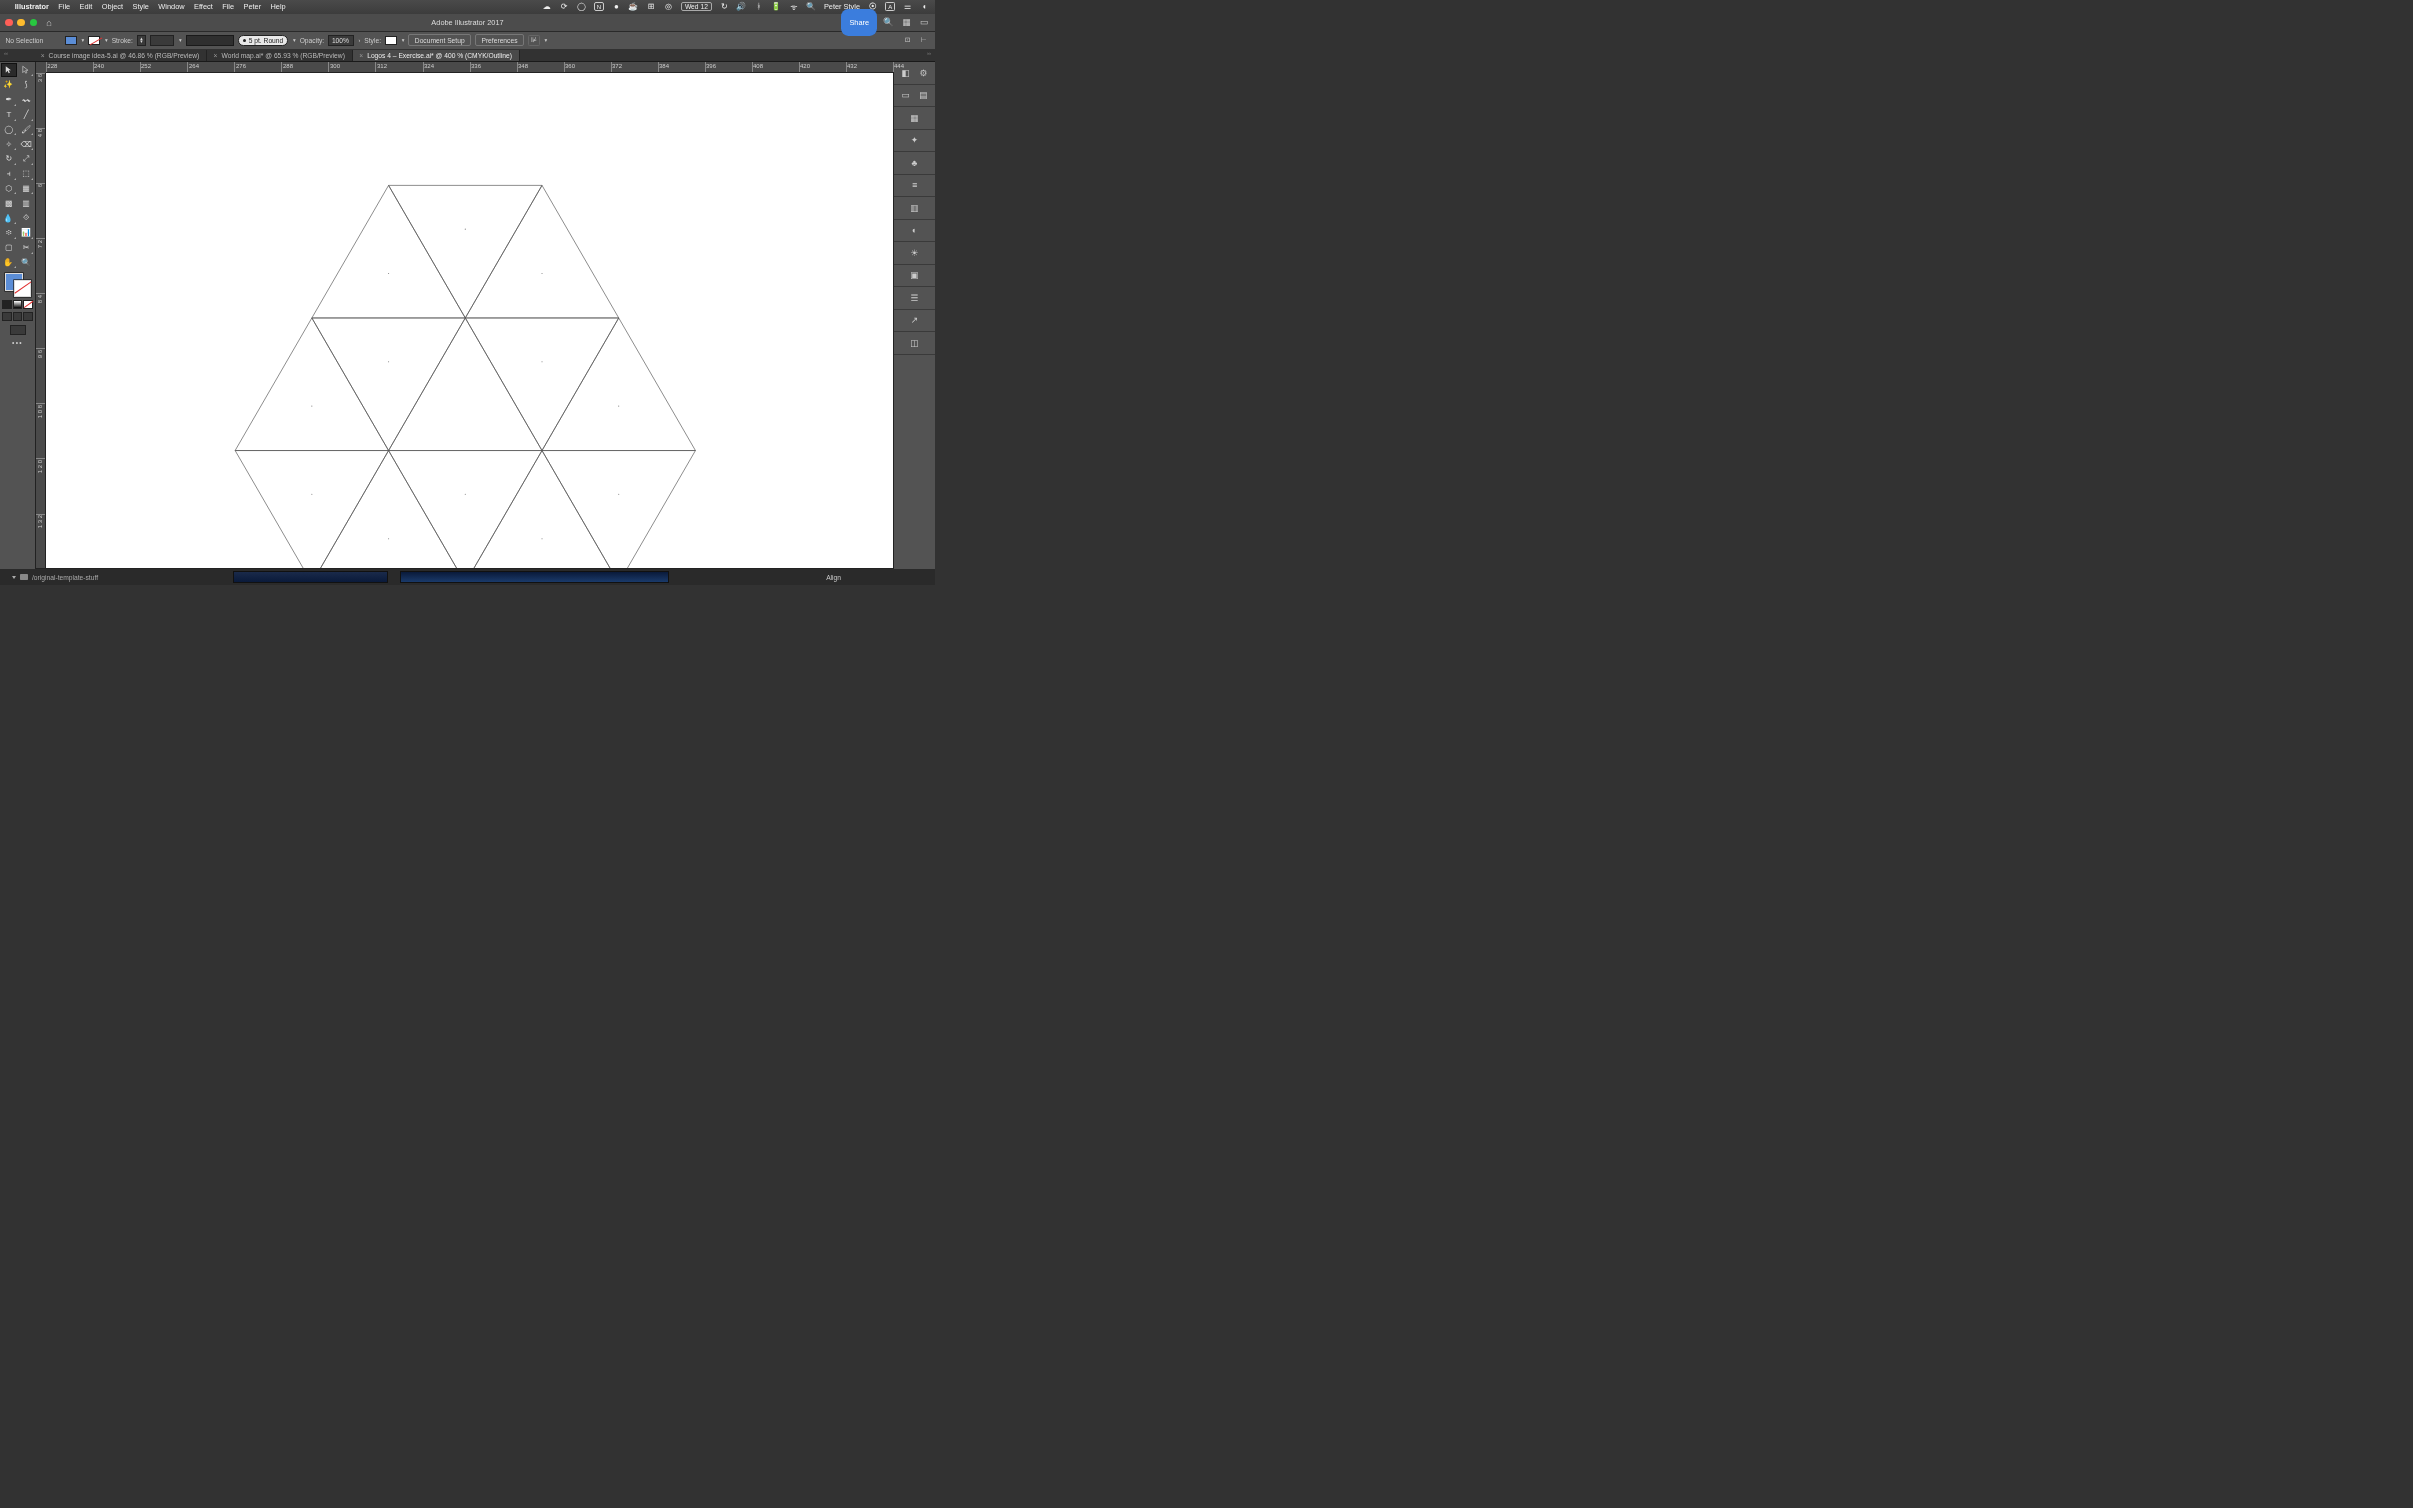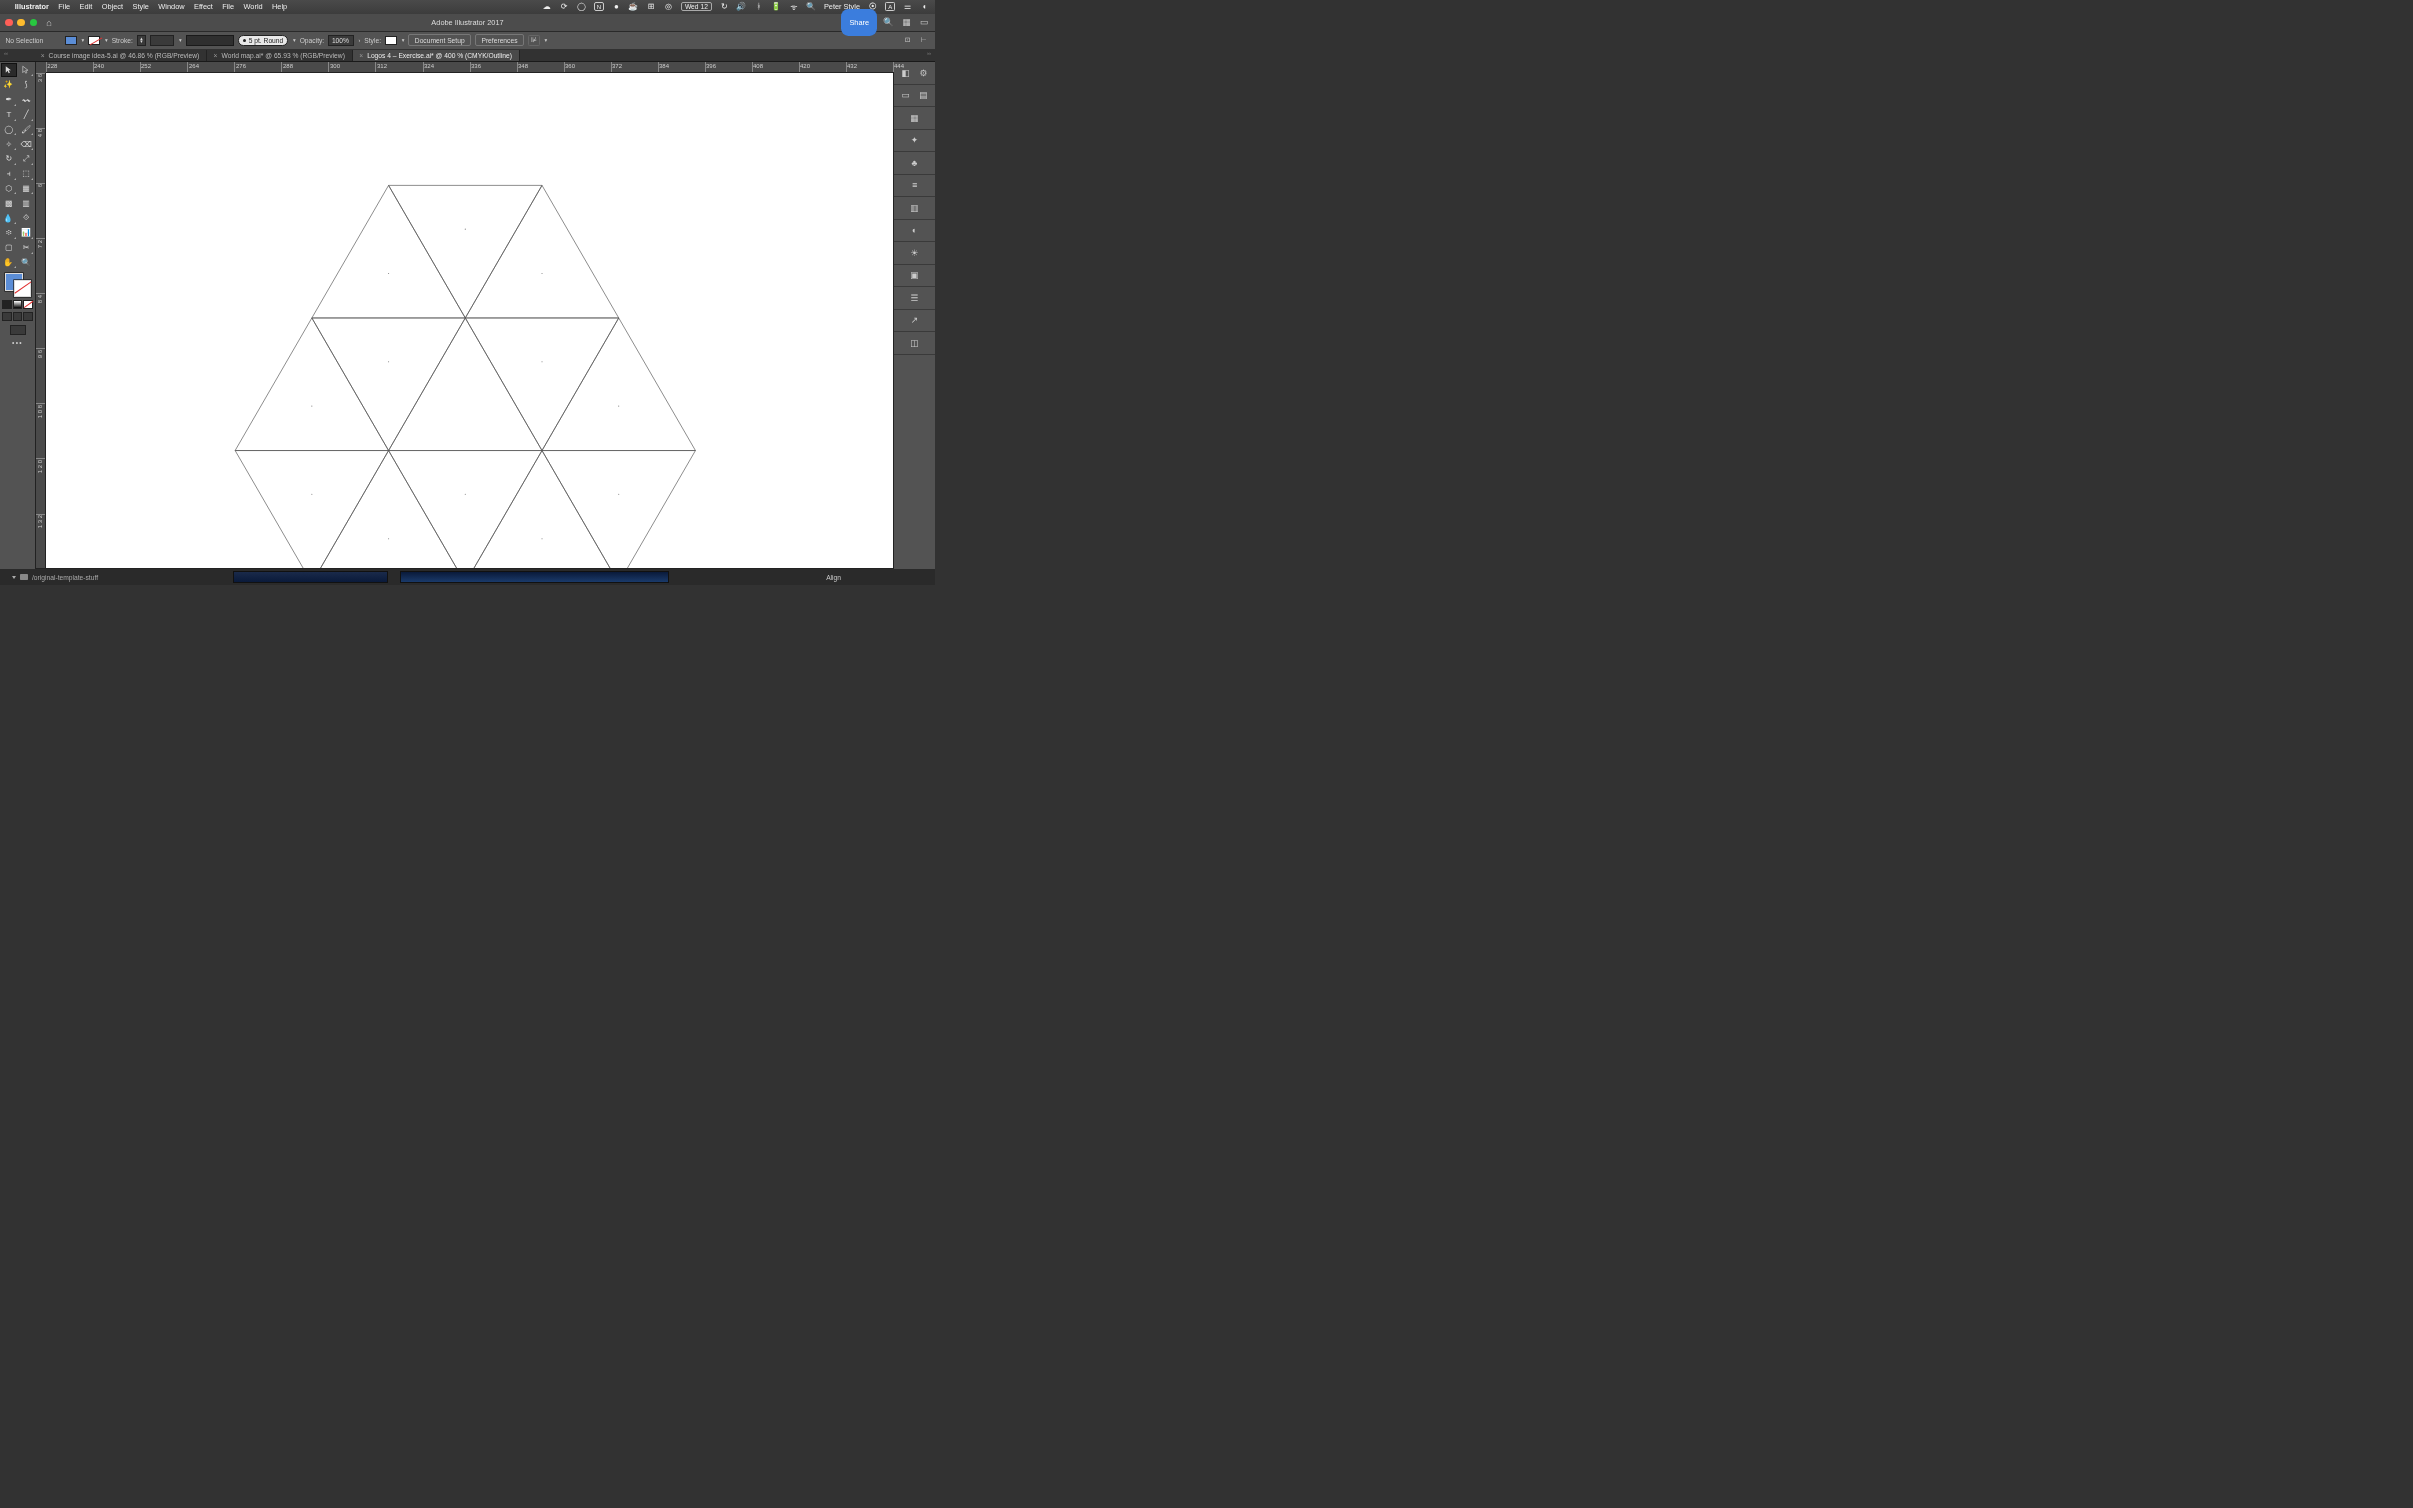--- a/index.html
+++ b/index.html
@@ -119,21 +119,21 @@
   <div class="menubar-left">
     <span class="apple-logo"></span>
     <span class="menu-item app-name">Illustrator</span>
     <span class="menu-item">File</span>
     <span class="menu-item">Edit</span>
     <span class="menu-item">Object</span>
     <span class="menu-item">Style</span>
     <span class="menu-item">Window</span>
     <span class="menu-item">Effect</span>
     <span class="menu-item">File</span>
-    <span class="menu-item">World</span>
+    <span class="menu-item">Peter</span>
     <span class="menu-item">Help</span>
   </div>
   <div class="menubar-right">
     <span class="mb-icon">☁</span>
     <span class="mb-icon">⟳</span>
     <span class="mb-icon">◯</span>
     <span class="mb-icon" style="border:0.7px solid #ccc;border-radius:2px;font-size:6px;padding:0 1.3px;">N</span>
     <span class="mb-icon">●</span>
     <span class="mb-icon">☕</span>
     <span class="mb-icon">⊞</span>

